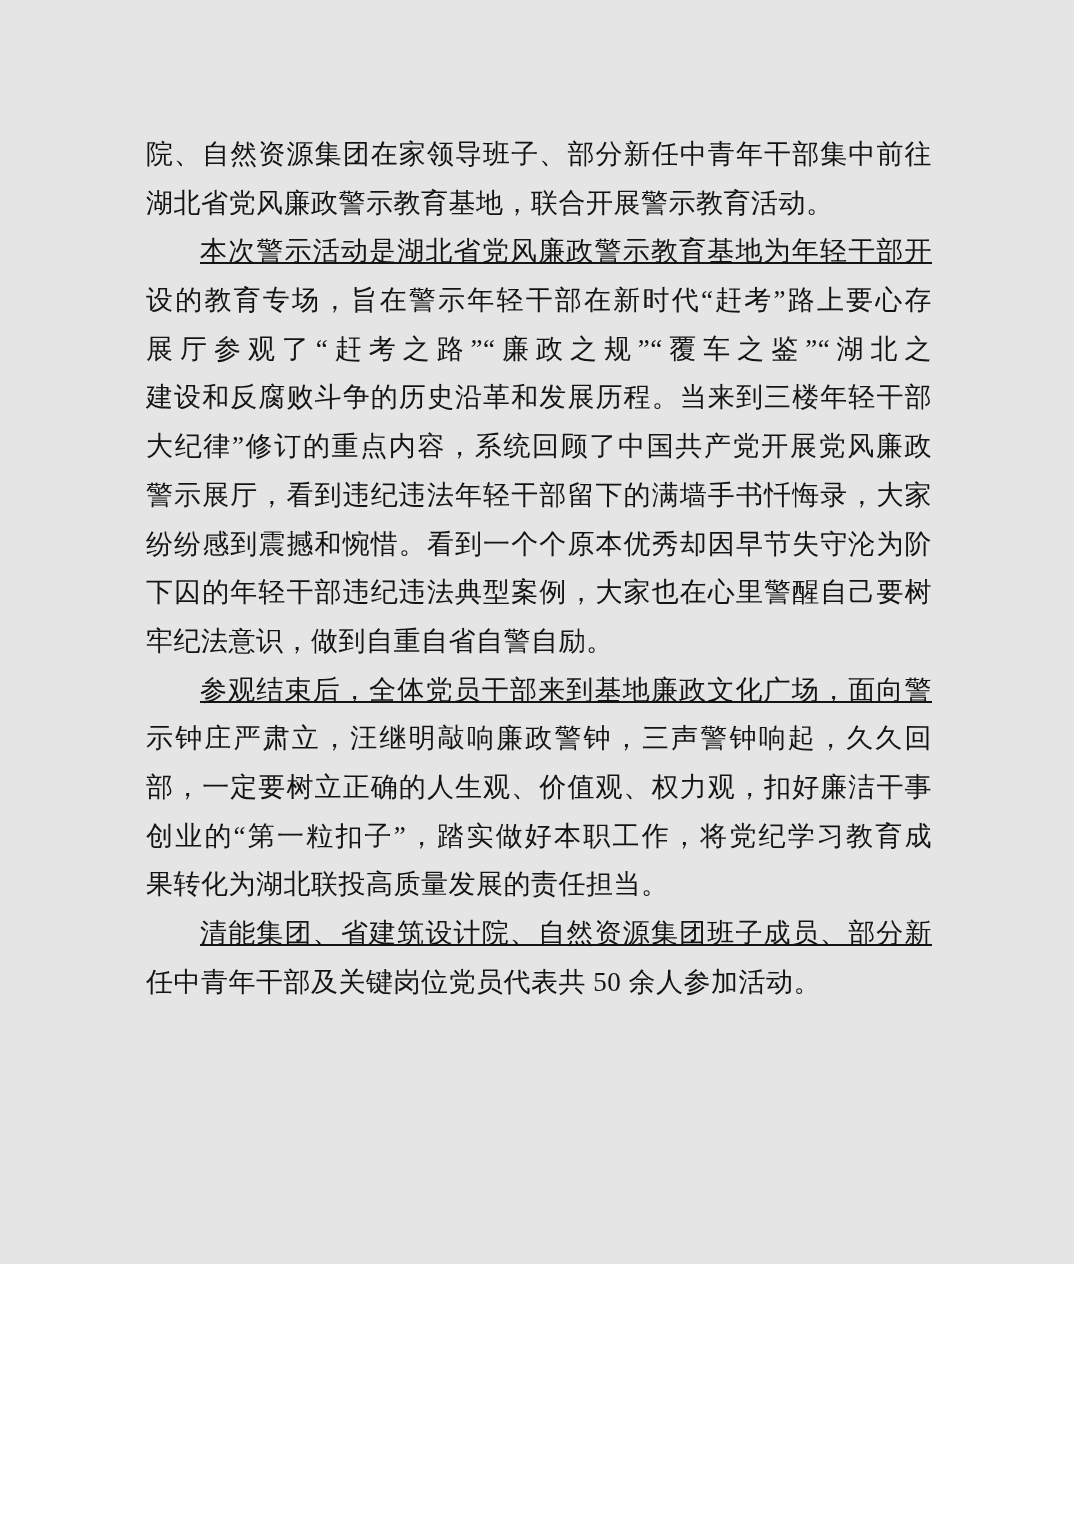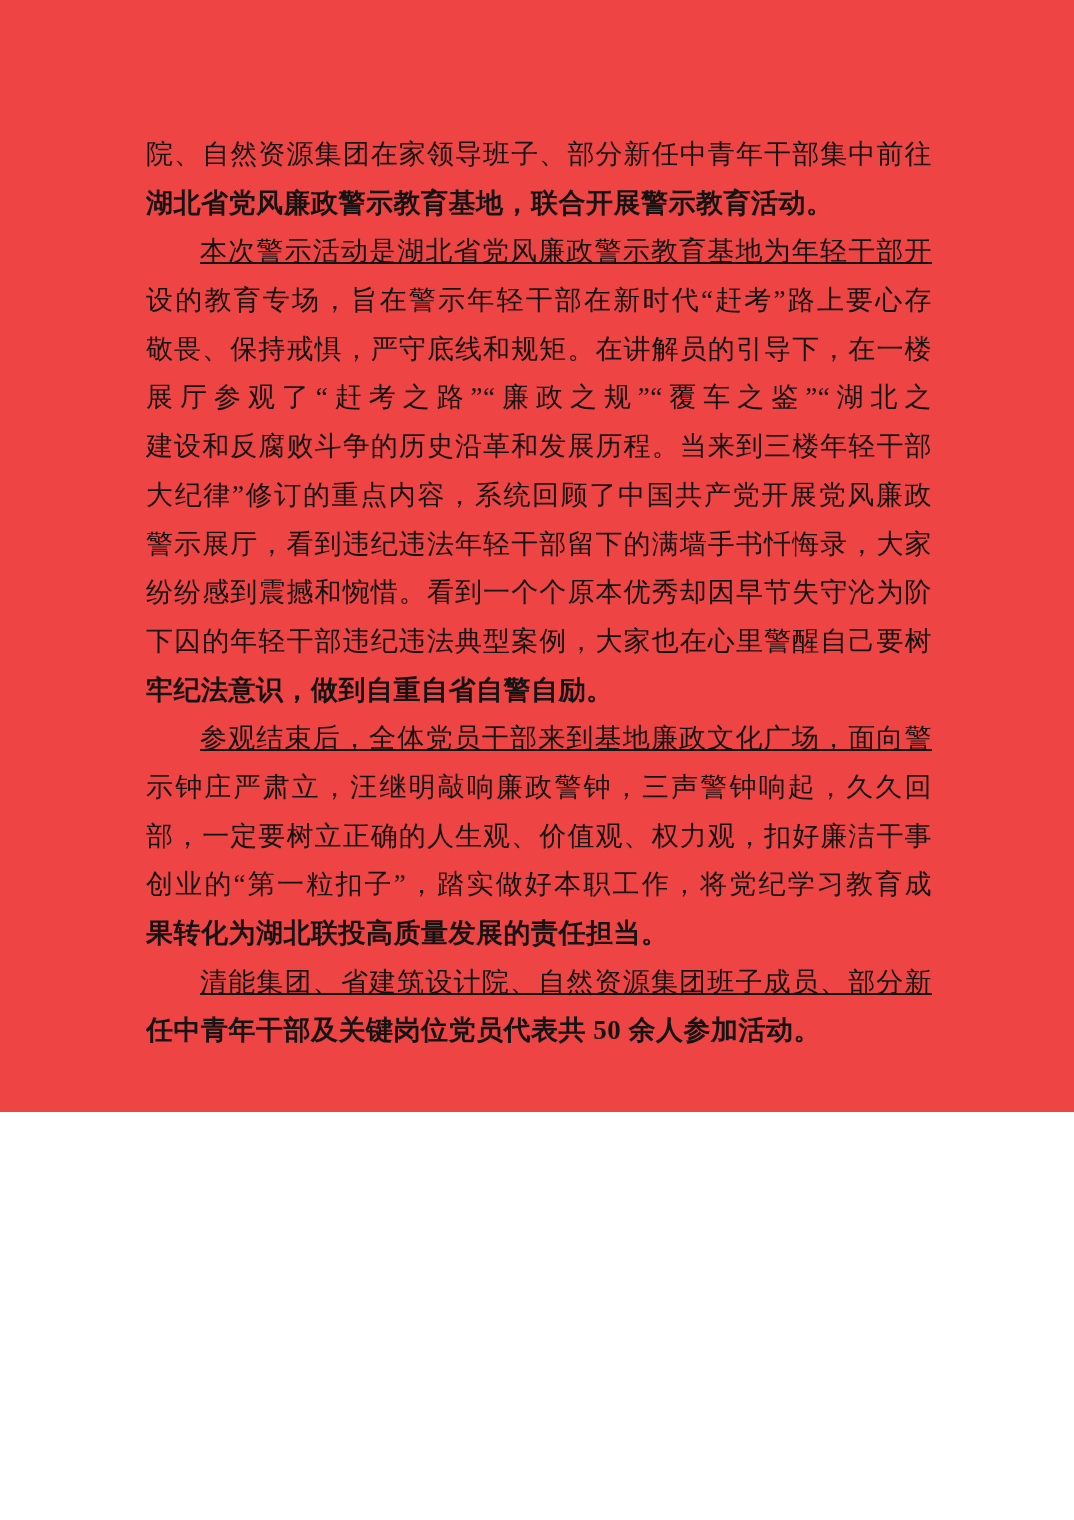--- a/index.html
+++ b/index.html
@@ -3,22 +3,22 @@
 <meta charset="utf-8">
 <style>
   html, body {
     margin: 0;
     padding: 0;
     background: #ffffff;
   }
   .page {
     position: relative;
     width: 1074px;
-    height: 1112px;
-    background: #ef4444;
+    height: 1264px;
+    background: #e5e5e5;
     overflow: hidden;
     font-family: "Liberation Serif", "DejaVu Serif", serif;
     color: #141414;
   }
   .doc-body {
     position: absolute;
     top: 130px;
     left: 146px;
     width: 786px;
   }
@@ -33,21 +33,20 @@
     text-justify: inter-character;
     overflow: hidden;
   }
   .doc-line.indent {
     text-indent: 2em;
     text-decoration: underline;
   }
   .doc-line.para-end {
     text-align: left;
     text-align-last: left;
-    font-weight: bold;
   }
   .footer {
     position: absolute;
     top: 1406px;
     left: 0;
     width: 100%;
     text-align: left;
   }
   .page-number {
     font-size: 26px;
@@ -59,21 +58,20 @@
 </style>
 </head>
 <body>
 
 <div class="page">
   <div class="doc-body">
       <div class="doc-line">院、自然资源集团在家领导班子、部分新任中青年干部集中前往</div>
       <div class="doc-line para-end">湖北省党风廉政警示教育基地，联合开展警示教育活动。</div>
       <div class="doc-line indent">本次警示活动是湖北省党风廉政警示教育基地为年轻干部开</div>
       <div class="doc-line">设的教育专场，旨在警示年轻干部在新时代“赶考”路上要心存</div>
-      <div class="doc-line">敬畏、保持戒惧，严守底线和规矩。在讲解员的引导下，在一楼</div>
       <div class="doc-line">展厅参观了“赶考之路”“廉政之规”“覆车之鉴”“湖北之</div>
       <div class="doc-line">建设和反腐败斗争的历史沿革和发展历程。当来到三楼年轻干部</div>
       <div class="doc-line">大纪律”修订的重点内容，系统回顾了中国共产党开展党风廉政</div>
       <div class="doc-line">警示展厅，看到违纪违法年轻干部留下的满墙手书忏悔录，大家</div>
       <div class="doc-line">纷纷感到震撼和惋惜。看到一个个原本优秀却因早节失守沦为阶</div>
       <div class="doc-line">下囚的年轻干部违纪违法典型案例，大家也在心里警醒自己要树</div>
       <div class="doc-line para-end">牢纪法意识，做到自重自省自警自励。</div>
       <div class="doc-line indent">参观结束后，全体党员干部来到基地廉政文化广场，面向警</div>
       <div class="doc-line">示钟庄严肃立，汪继明敲响廉政警钟，三声警钟响起，久久回响、</div>
       <div class="doc-line">部，一定要树立正确的人生观、价值观、权力观，扣好廉洁干事</div>

